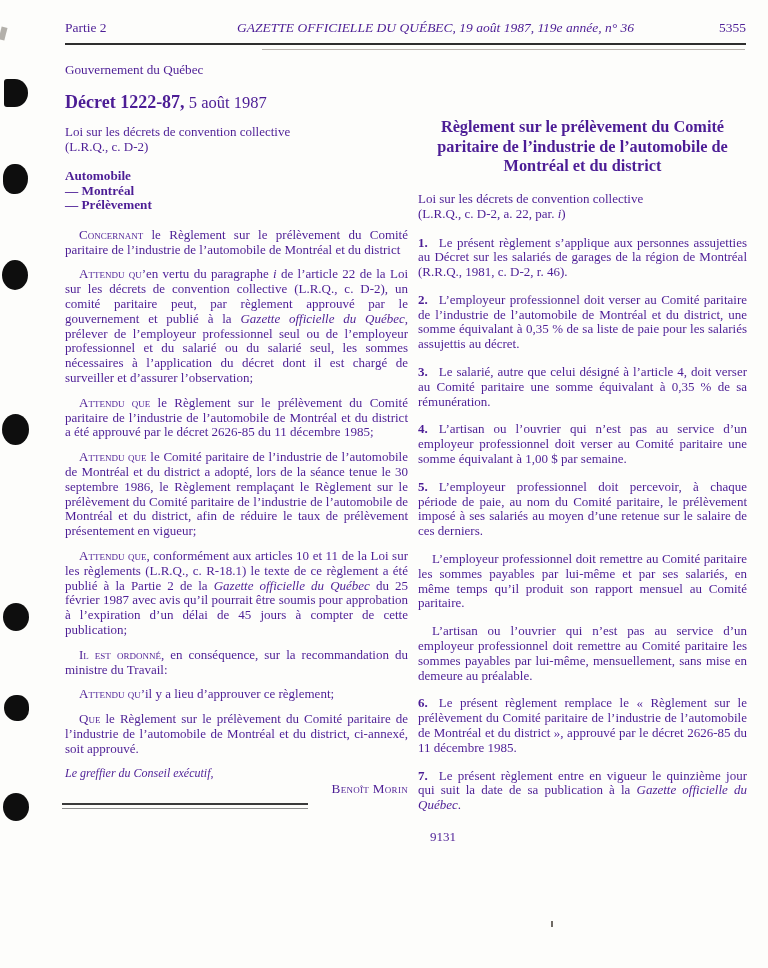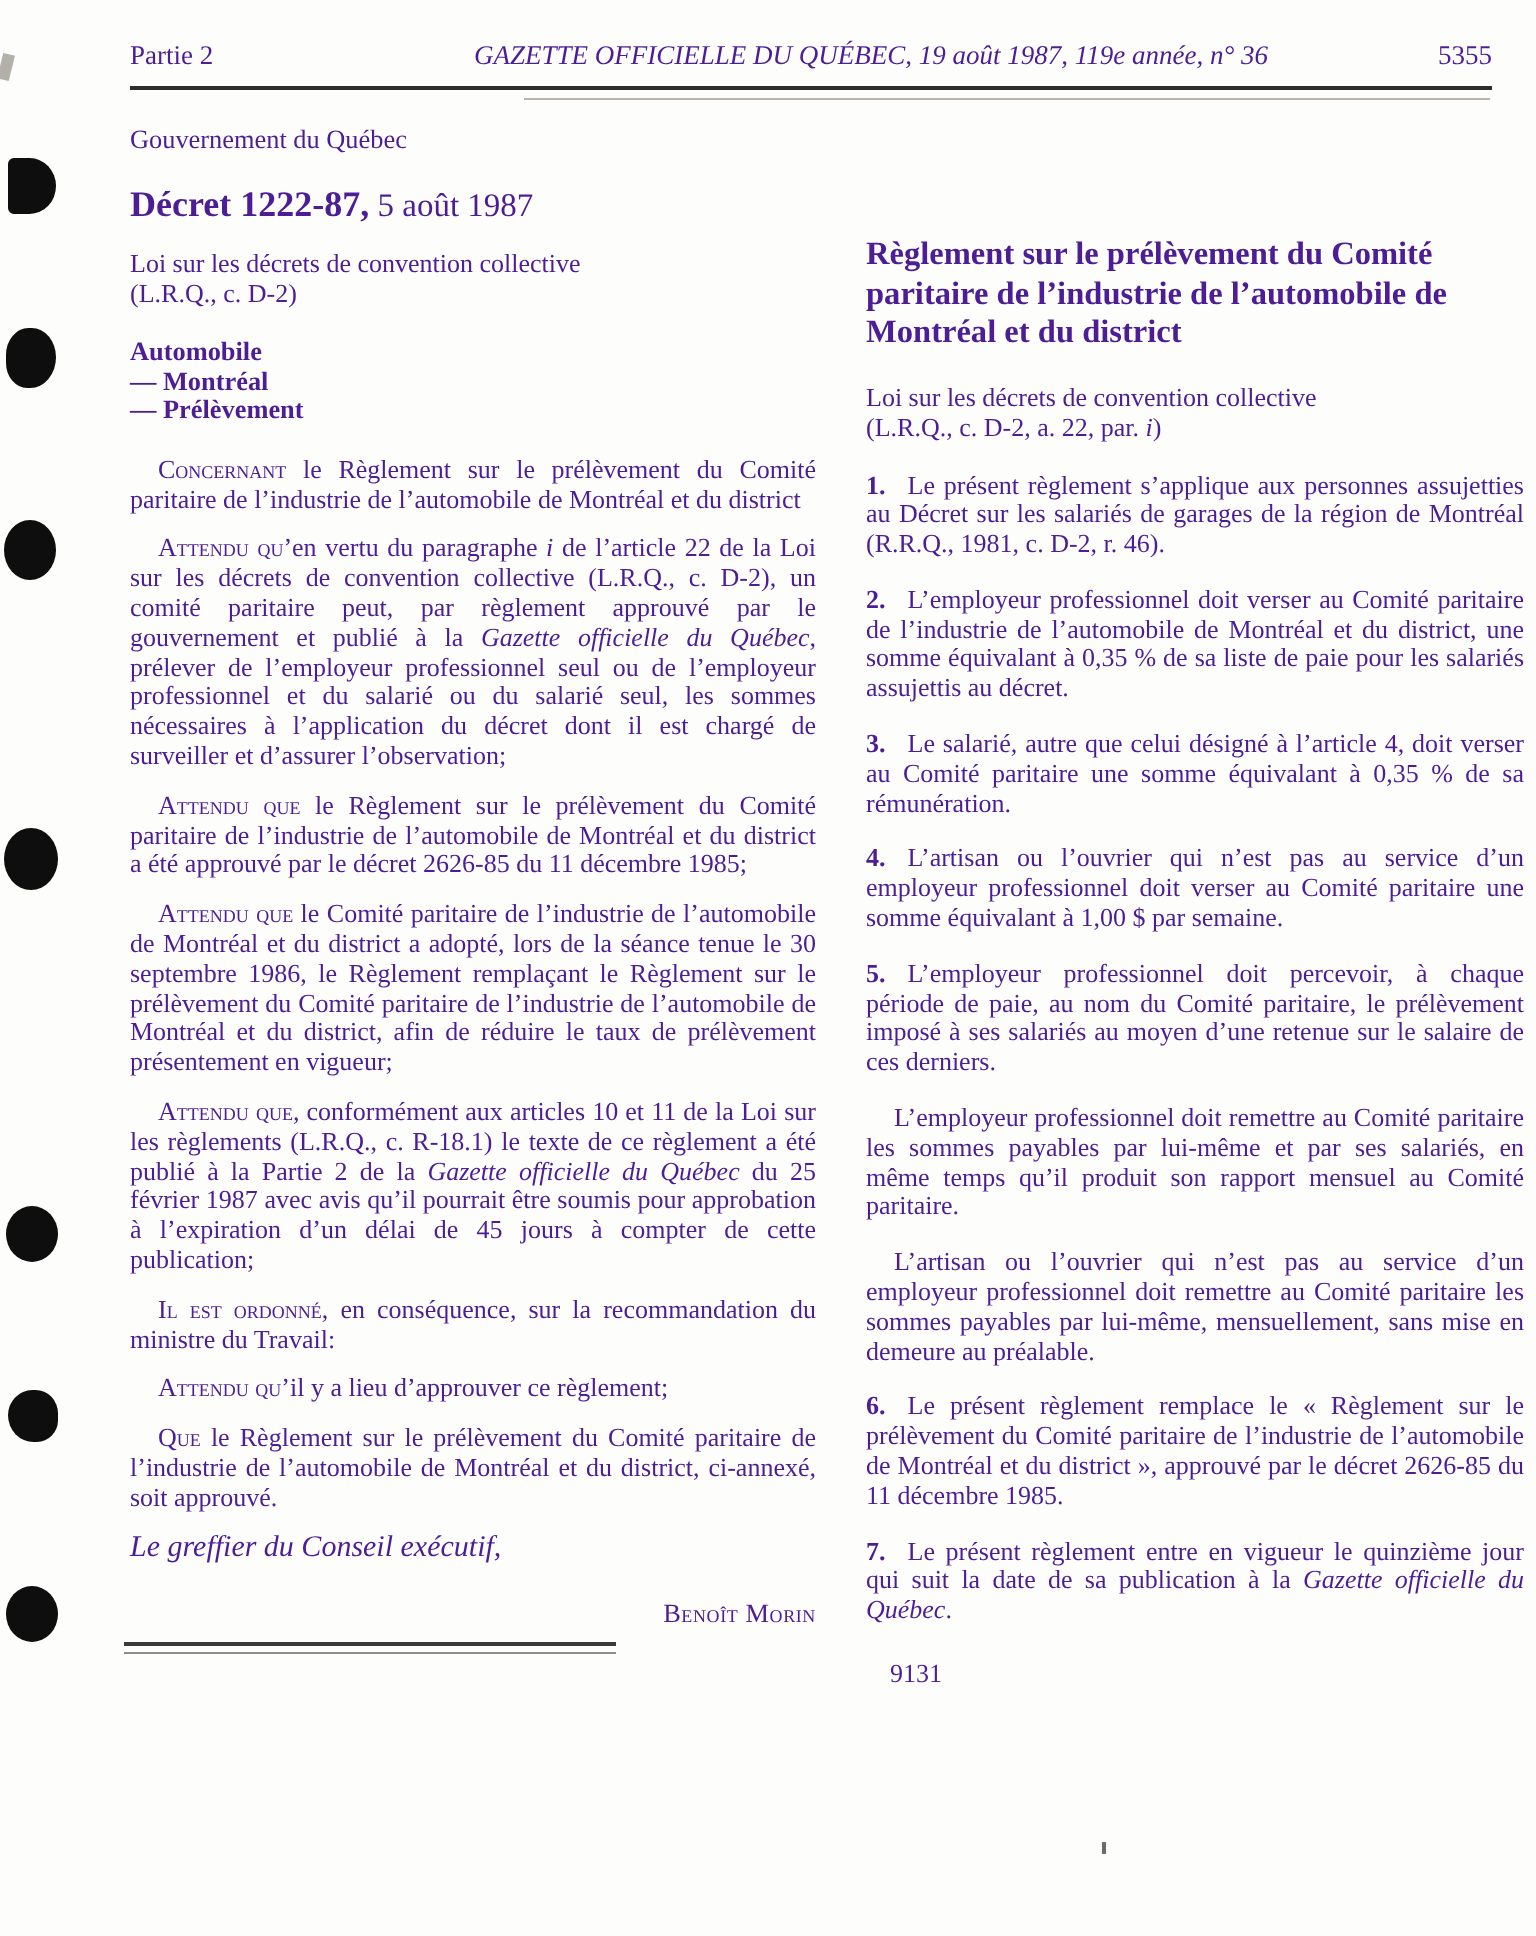--- a/index.html
+++ b/index.html
@@ -14,42 +14,42 @@
     position:absolute; left:65px; top:20px; width:681px;
     display:flex; align-items:baseline;
     border-bottom:2px solid #2e2e2e; padding-bottom:7px;
   }
   .header .part{font-size:13.5px; width:118px; flex:none;}
   .header .journal{font-size:13.5px; font-style:italic; flex:1; text-align:center; white-space:nowrap;}
   .header .pagenum{font-size:13.5px; width:58px; flex:none; text-align:right;}
   .header-echo{position:absolute; left:262px; top:49px; width:483px; height:1px; background:#b9b4ae;}
 
   
-  .cols{position:absolute; left:65px; top:62px; width:681px; display:flex; gap:25px;font-family:Liberation Serif, serif;}
+  .cols{position:absolute; left:65px; top:62px; width:681px; display:flex; gap:10px;font-family:Liberation Serif, serif;}
   .col-left{width:343px; flex:none;}
   .col-right{width:329px; flex:none; padding-top:55px; box-sizing:content-box;}
 
   
   .sc{font-variant:small-caps;}
   p{margin:12px;}
   .para{font-size:13px; line-height:14.8px; text-align:justify; text-indent:14px; margin:0 0 10px;}
 
   
   .gov{font-size:13.2px; margin:0 0 14px;}
   .decree{font-size:18px; margin:0 0 11px; white-space:nowrap;}
   .decree b{font-weight:700;}
   .decree .date{font-size:16.5px;}
   .actref{font-size:13px; line-height:15px; margin:0 0 15px;}
   .subject-block{font-size:13.2px; line-height:14.6px; font-weight:700; margin:0 0 15px;}
-  .sig-role{font-size:15px; font-style:italic; margin:8px 0 16px;}
+  .sig-role{font-size:12px; font-style:italic; margin:8px 0 0;}
   .sig-name{font-size:13.2px; margin:0 0 6px; letter-spacing:0.3px;text-align:right;}
   .sig-rule{width:246px; height:3px; border-top:2px solid #3a3a3a; border-bottom:1px solid #8d8d8d; margin-left:-3px;}
 
   
-  .reg-title{font-size:16.3px; line-height:19.5px; font-weight:700; margin:0 0 15px;}
+  .reg-title{font-size:16.3px; line-height:19.5px; font-weight:700; margin:0 0 15px;text-align:center;}
   .art{font-size:13px; line-height:14.8px; text-align:justify; margin:0 0 13px;}
   .anum{font-weight:700; margin-right:11px;}
   .cont{text-indent:14px;}
   .code{font-size:13px; margin-top:16px;}
 
   
   .blob{position:absolute; background:#0e0e0e; border-radius:50%;}
   .blob.halfleft{border-radius:3px 55% 55% 3px / 3px 50% 50% 3px;}
   .tick{position:absolute; left:0; top:27px; width:6px; height:13px; background:#9a968f; transform:rotate(14deg); opacity:.75;}
   .speck{position:absolute; left:551px; top:921px; width:2px; height:6px; background:#6f6a64;}

